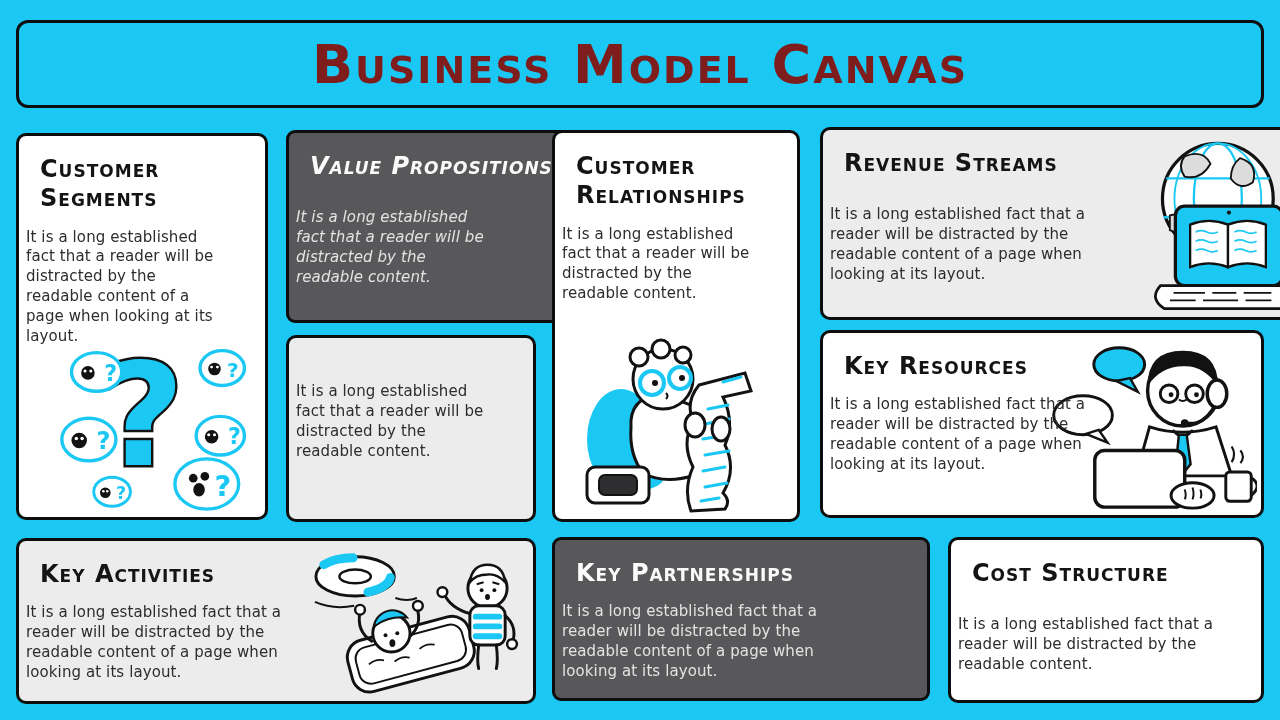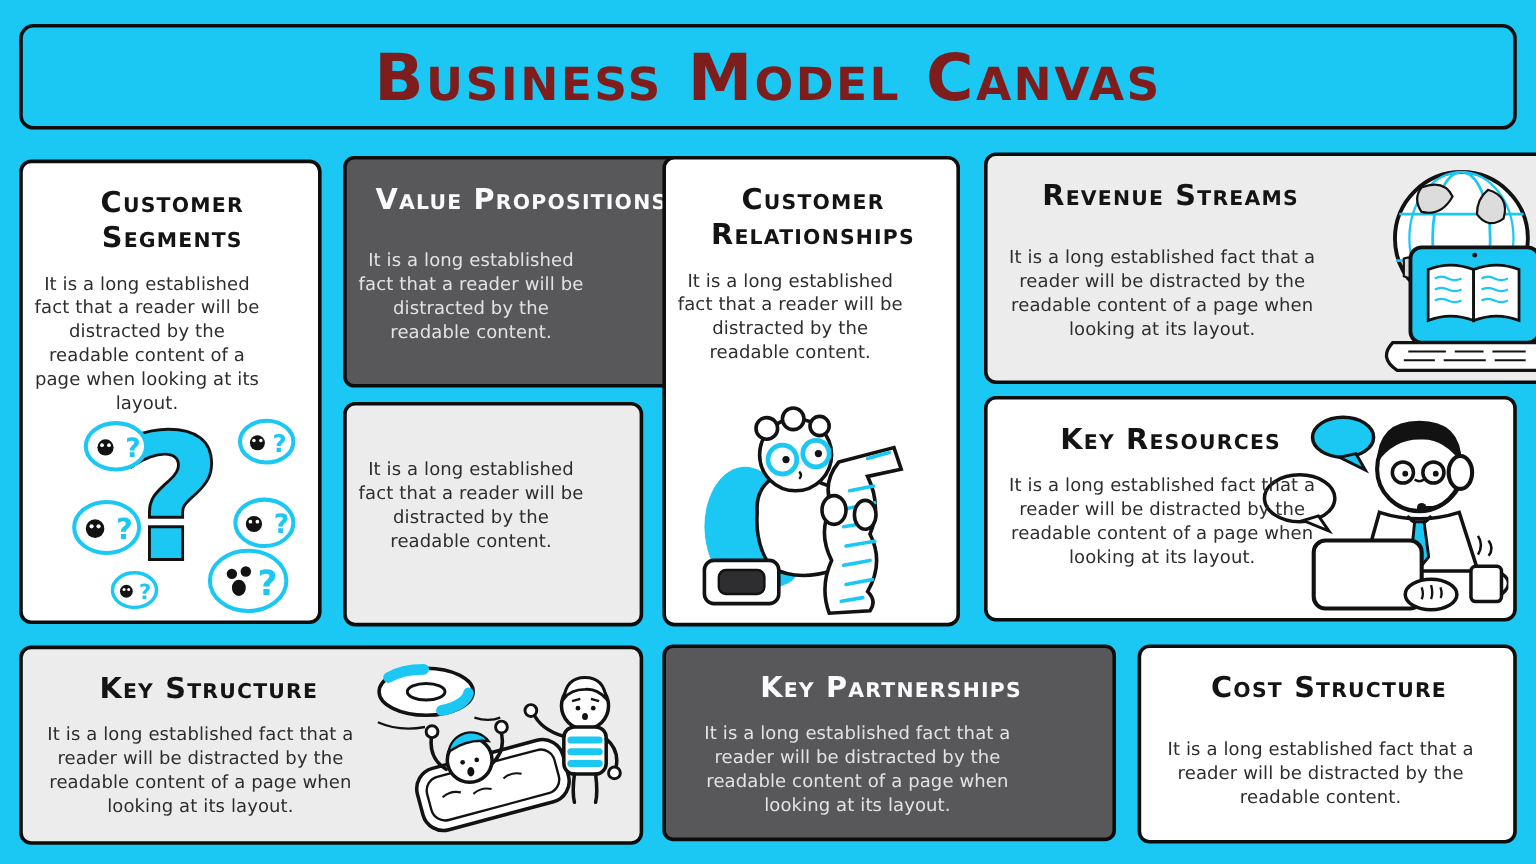--- a/index.html
+++ b/index.html
@@ -15,21 +15,21 @@
     position:absolute; left:16px; top:20px; width:1248px; height:88px;
     border:3px solid #0d0d0d; border-radius:12px;
     display:flex; align-items:center; justify-content:center;
   }
   .title-bar h1 {
     font-variant:small-caps;
     font-size:54px; font-weight:700; letter-spacing:2px; color:#7f1d1d;
     white-space:nowrap;
   }
 
-  .card { position:absolute; border-radius:10px; overflow:hidden;text-align:center; }
+  .card { position:absolute; border-radius:10px; overflow:hidden; }
   .card.white { background:#ffffff; border:3px solid #0d0d0d; }
   .card.light { background:#ececec; border:3px solid #0d0d0d; }
   .card.dark  { background:#58585a; border:3px solid #0d0d0d; border-radius:9px; }
 
   .card-title {
     font-variant:small-caps;
     font-size:24px; font-weight:700; letter-spacing:1px; line-height:1.22;
     color:#141414; padding:19px 18px 0 21px;
   }
   .dark .card-title { color:#fafafa; }
@@ -110,21 +110,21 @@
           <ellipse cx="184" cy="148" rx="33" ry="26" fill="#fff" stroke="#1bc8f4" stroke-width="3.5"></ellipse>
           <circle cx="170" cy="142" r="4.5" fill="#121212"></circle>
           <circle cx="182" cy="140" r="4.5" fill="#121212"></circle>
           <ellipse cx="176" cy="154" rx="6" ry="7" fill="#121212"></ellipse>
           <text x="192" y="160" font-size="30" font-weight="bold" fill="#1bc8f4">?</text>
         </g>
       </svg>
     </div>
   </section>
 
-  <section class="card dark tall" style="left:286px; top:130px; width:294px; height:193px;">
+  <section class="card dark tall" style="left:286px; top:130px; width:294px; height:193px;font-style:italic;">
     <h2 class="card-title">Value Propositions</h2>
     <p class="card-body gap-md">It is a long established fact that a reader will be distracted by the readable content.</p>
   </section>
 
   <section class="card light tall" style="left:286px; top:335px; width:250px; height:187px;">
     <p class="card-body gap-lg">It is a long established fact that a reader will be distracted by the readable content.</p>
   </section>
 
   <section class="card white tall" style="left:552px; top:130px; width:248px; height:392px;">
     <h2 class="card-title">Customer Relationships</h2>
@@ -232,21 +232,21 @@
           <path d="M199,116 q5,7 0,13"></path>
         </g>
         <rect x="184" y="138" width="26" height="30" rx="4" fill="#fff" stroke="#121212" stroke-width="3"></rect>
         <path d="M210,144 q12,8 0,18" fill="none" stroke="#121212" stroke-width="3"></path>
       </svg>
     </div>
   </section>
 
   <section class="card light wide" style="left:16px; top:538px; width:520px; height:166px;">
     <div class="text-col w305">
-      <h2 class="card-title">Key Structure</h2>
+      <h2 class="card-title">Key Activities</h2>
       <p class="card-body">It is a long established fact that a reader will be distracted by the readable content of a page when looking at its layout.</p>
     </div>
     <div class="illus" style="right:8px; top:6px;">
       <svg width="226" height="152" viewBox="0 0 230 155">
         <ellipse cx="57" cy="30" rx="40" ry="20" fill="#fff" stroke="#121212" stroke-width="3"></ellipse>
         <path d="M25,18 A38,18 0 0 1 55,11" stroke="#1bc8f4" stroke-width="9" fill="none" stroke-linecap="round"></path>
         <path d="M70,46 A38,18 0 0 0 93,31" stroke="#1bc8f4" stroke-width="9" fill="none" stroke-linecap="round"></path>
         <ellipse cx="57" cy="30" rx="16" ry="7" fill="#fff" stroke="#121212" stroke-width="2.5"></ellipse>
         <path d="M16,56 q18,8 40,4" stroke="#121212" stroke-width="2" fill="none"></path>
         <path d="M98,52 q12,4 22,0" stroke="#121212" stroke-width="2" fill="none"></path>

